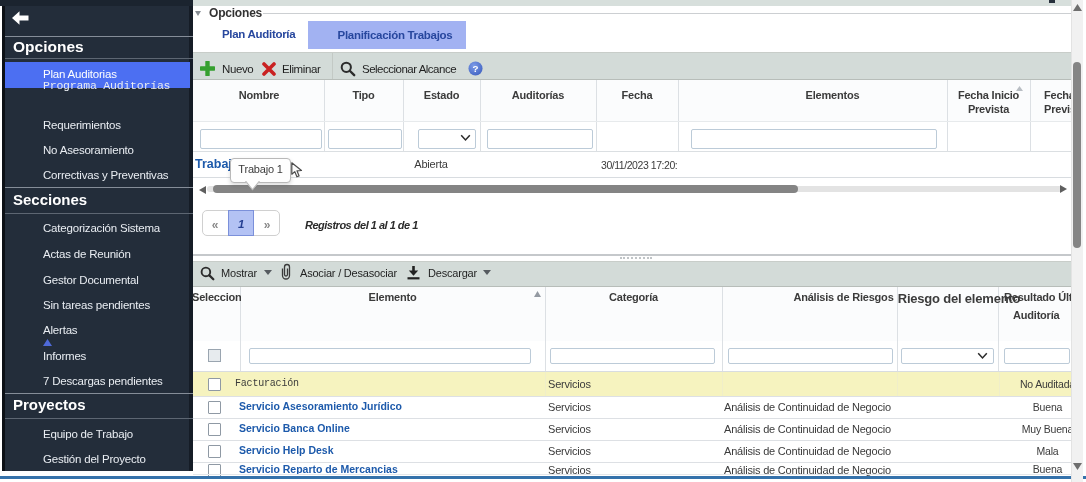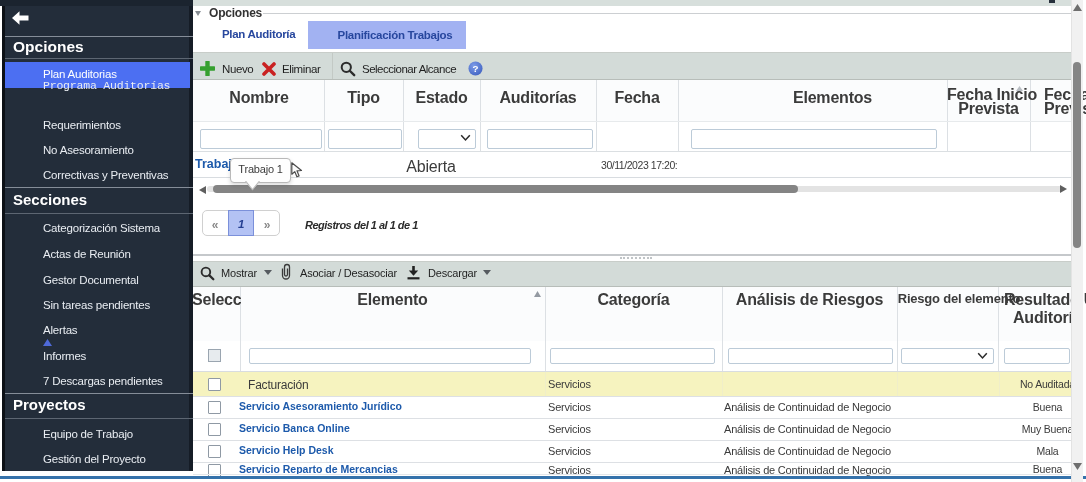--- a/index.html
+++ b/index.html
@@ -1,16 +1,16 @@
 <!DOCTYPE html>
 <html><head><meta charset="utf-8"><style>
   html,body{margin:0;padding:0;}
   body{width:1086px;height:482px;overflow:hidden;font-family:"Liberation Sans",sans-serif;background:#fff;position:relative;}
   .a{position:absolute;}
-  .t{position:absolute;font-size:16px;color:#3b3b3b;white-space:nowrap;line-height:1;letter-spacing:-0.2px;}
+  .t{position:absolute;font-size:11px;color:#3b3b3b;white-space:nowrap;line-height:1;letter-spacing:-0.2px;}
   .b{font-weight:bold;}
   .c{text-align:center;}
   .mi{position:absolute;left:43px;font-size:11.5px;color:#e9edf2;white-space:nowrap;line-height:1;letter-spacing:-0.2px;}
   .mh{position:absolute;left:13px;font-size:15px;font-weight:bold;color:#fff;white-space:nowrap;line-height:1;}
   .sep{position:absolute;left:5px;width:188px;height:1px;background:#858d98;}
   .in{position:absolute;background:#fff;border:1px solid #bccbd8;border-radius:2px;height:18px;}
   .vl{position:absolute;width:1px;background:#dce0e4;}
   .hl{position:absolute;height:1px;background:#dde0e4;}
   .lnk{position:absolute;font-size:10.5px;font-weight:bold;color:#1d5aab;white-space:nowrap;line-height:1;letter-spacing:0px;}
   .cb{position:absolute;width:11px;height:11px;background:#fff;border:1px solid #8f99a4;border-radius:1px;}
@@ -172,21 +172,21 @@
 <div class="vl" style="left:545px;top:287px;height:85px;"></div>
 <div class="vl" style="left:722px;top:287px;height:85px;"></div>
 <div class="vl" style="left:897px;top:287px;height:85px;"></div>
 <div class="vl" style="left:998px;top:287px;height:85px;"></div>
 <div class="t b" style="left:192px;top:292px;width:49px;overflow:hidden;">Seleccionar</div>
 <div class="t b c" style="left:240px;top:292px;width:305px;">Elemento</div>
 <svg class="a" style="left:534px;top:291px;" width="7" height="6" viewBox="0 0 7 6">
     <path d="M3.5 0 L7 6 H0 Z" fill="#949aa2"></path>
   </svg>
 <div class="t b c" style="left:545px;top:292px;width:177px;">Categoría</div>
-<div class="t b c" style="left:722px;top:292px;width:175px;">Análisis de Riesgos</div>
+<div class="t b c" style="left:722px;top:292px;width:175px;padding-left:34px;">Análisis de Riesgos</div>
 <div class="t b c" style="left:897px;top:292px;width:124px;font-size:13px;">Riesgo del elemento</div>
 <div class="t b" style="left:1004px;top:292px;">Resultado Últ</div>
 <div class="t b" style="left:1013px;top:310px;">Auditoría</div>
 
 <div class="a" style="left:208px;top:349px;width:13px;height:13px;background:#e7ebee;border:1px solid #9aa5b0;box-sizing:border-box;"></div>
 <div class="in" style="left:249px;top:348px;width:280px;height:14px;"></div>
 <div class="in" style="left:550px;top:348px;width:163px;height:14px;"></div>
 <div class="in" style="left:728px;top:348px;width:163px;height:14px;"></div>
 <div class="in" style="left:901px;top:348px;width:91px;height:14px;"></div>
 <svg class="a" style="left:977px;top:352px;" width="11" height="8" viewBox="0 0 11 8">
@@ -194,21 +194,21 @@
   </svg>
 <div class="in" style="left:1004px;top:348px;width:64px;height:14px;"></div>
 <div class="hl" style="left:193px;top:371px;width:878px;background:#d8dce0;"></div>
 
 <div class="a" style="left:193px;top:372px;width:878px;height:24px;background:#f6f3bf;"></div>
 <div class="a" style="left:545px;top:372px;width:1px;height:24px;background:#f0eec9;"></div>
 <div class="a" style="left:722px;top:372px;width:1px;height:24px;background:#f0eec9;"></div>
 <div class="a" style="left:897px;top:372px;width:1px;height:24px;background:#f0eec9;"></div>
 <div class="a" style="left:999px;top:372px;width:1px;height:24px;background:#f0eec9;"></div>
 <div class="cb" style="left:208px;top:378px;"></div>
-<div class="t" style="left:248px;top:379px;font-size:12px;">Facturación</div>
+<div class="t" style="left:235px;top:379px;font-size:10px;font-family:Liberation Mono, monospace;">Facturación</div>
 <div class="t" style="left:548px;top:379px;font-size:11px;">Servicios</div>
 <div class="t" style="left:998px;top:379px;font-size:10.5px;width:99px;text-align:center;">No Auditada</div>
 <div class="hl" style="left:193px;top:396px;width:878px;"></div>
 <div class="cb" style="left:208px;top:401px;"></div>
 <div class="lnk" style="left:239px;top:401px;">Servicio Asesoramiento Jurídico</div>
 <div class="t" style="left:548px;top:402px;font-size:11px;">Servicios</div>
 <div class="t" style="left:724px;top:402px;font-size:11px;">Análisis de Continuidad de Negocio</div>
 <div class="t" style="left:998px;top:402px;font-size:10.5px;width:99px;text-align:center;">Buena</div>
 <div class="hl" style="left:193px;top:418px;width:878px;"></div>
 <div class="cb" style="left:208px;top:423px;"></div>

